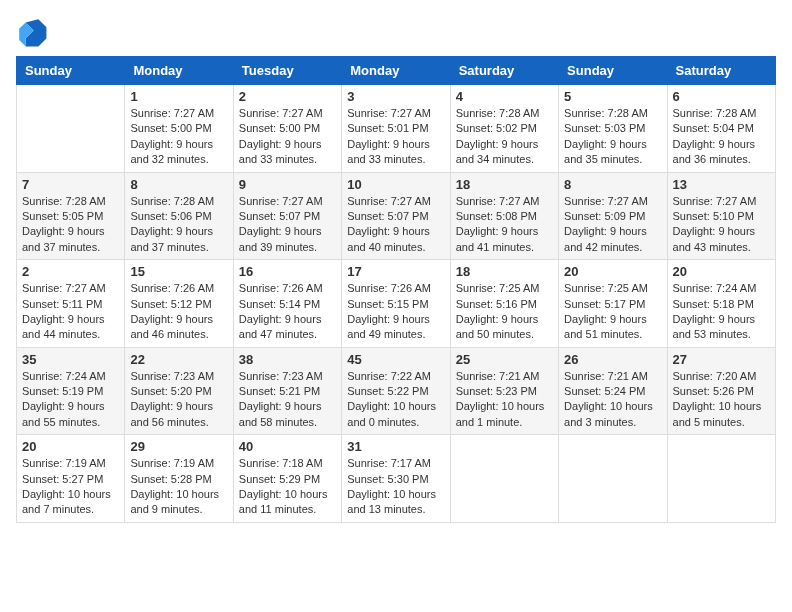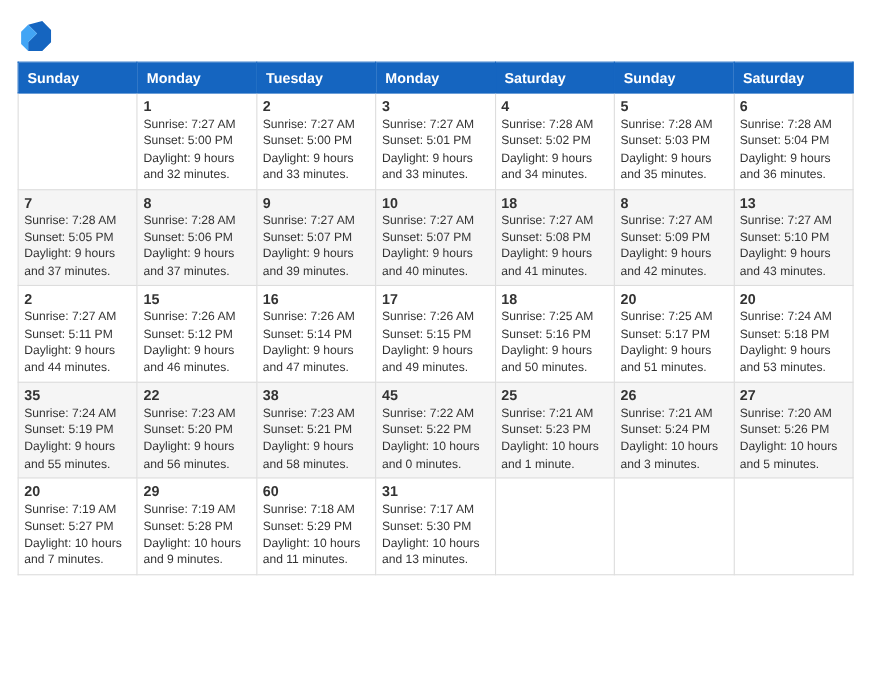--- a/index.html
+++ b/index.html
@@ -299,21 +299,21 @@
           Sunrise: 7:19 AM<br>Sunset: 5:27 PM<br>Daylight: 10 hours and 7 minutes.
         </div>
         </td>
         <td>
           <span class="day-number">29</span>
         <div class="day-info">
           Sunrise: 7:19 AM<br>Sunset: 5:28 PM<br>Daylight: 10 hours and 9 minutes.
         </div>
         </td>
         <td>
-          <span class="day-number">60</span>
+          <span class="day-number">40</span>
         <div class="day-info">
           Sunrise: 7:18 AM<br>Sunset: 5:29 PM<br>Daylight: 10 hours and 11 minutes.
         </div>
         </td>
         <td>
           <span class="day-number">31</span>
         <div class="day-info">
           Sunrise: 7:17 AM<br>Sunset: 5:30 PM<br>Daylight: 10 hours and 13 minutes.
         </div>
         </td>

